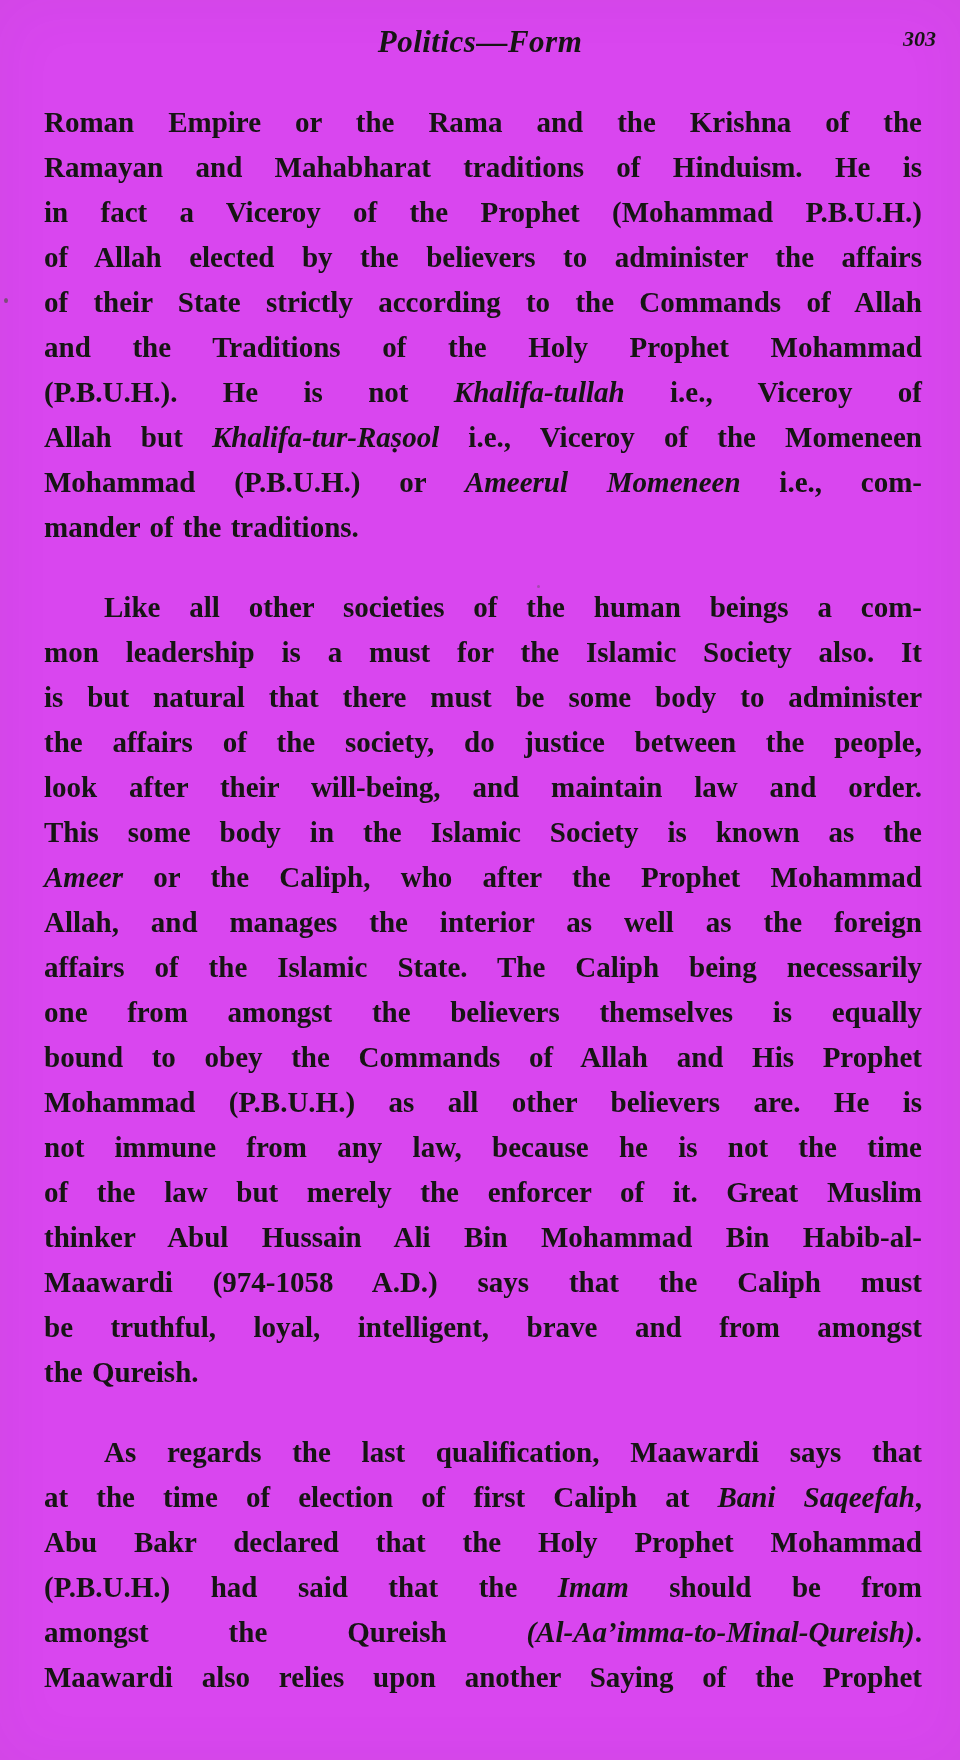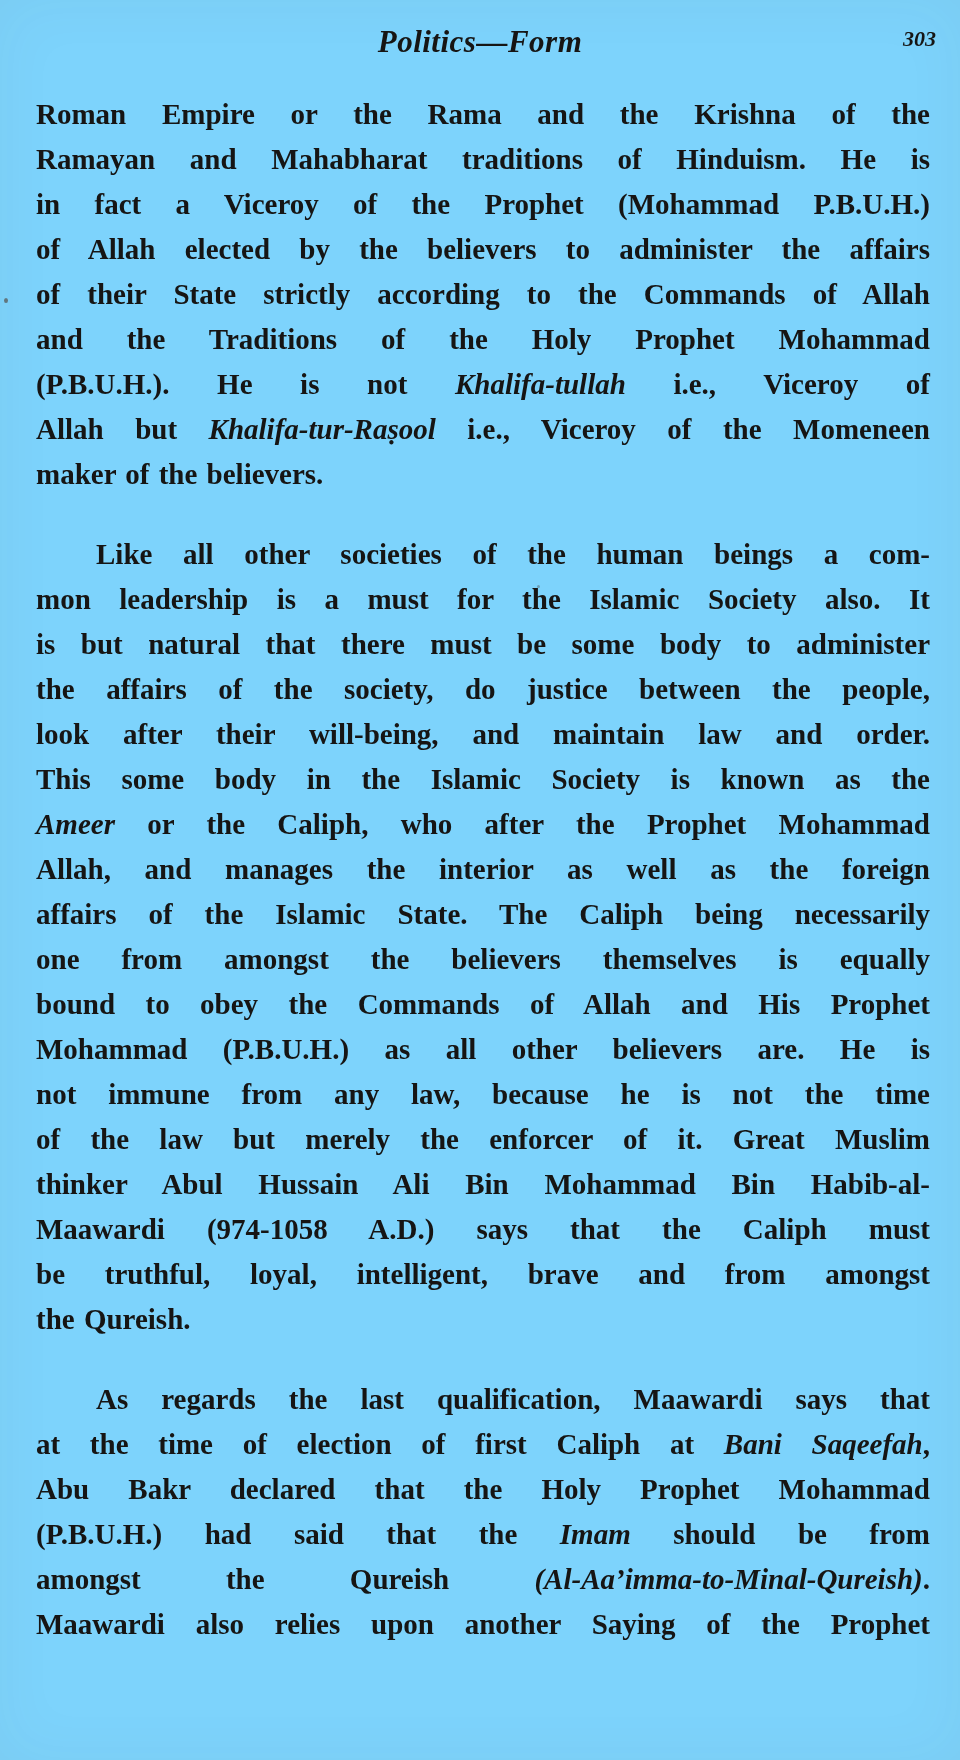--- a/index.html
+++ b/index.html
@@ -5,21 +5,21 @@
   html, body {
     margin: 0;
     padding: 0;
     background: #e8e8e6;
   }
   .page {
     position: relative;
     width: 960px;
     height: 1760px;
     margin: 0 auto;
-    background: #7dd3fc;
+    background: #d946ef;
     color: #161514;
     font-family: "Liberation Serif", "DejaVu Serif", serif;
     overflow: hidden;
     box-shadow: inset 0 0 60px rgba(90,85,75,0.06);
   }
   .running-header {
     position: absolute;
     top: 24px;
     left: 0;
     right: 0;
@@ -40,21 +40,21 @@
     font-style: italic;
     font-weight: 700;
     font-size: 22px;
   }
   .page-body {
     position: absolute;
     top: 88px;
     left: 32px;
     width: 902px;
   }
-  .paragraph { margin: 4px; }
+  .paragraph { margin: 12px; }
   .paragraph + .paragraph { margin-top: 35px; }
   .line {
     font-size: 29px;
     font-weight: 600;
     line-height: 45px;
     text-align: justify;
     text-align-last: justify;
     word-spacing: 2px;
     white-space: normal;
   }
@@ -88,21 +88,22 @@
   <div class="page-body">
       <div class="paragraph">
         <div class="line"><span>Roman Empire or the Rama and the Krishna of the</span></div>
         <div class="line"><span>Ramayan and Mahabharat traditions of Hinduism. He is</span></div>
         <div class="line"><span>in fact a Viceroy of the Prophet (Mohammad P.B.U.H.)</span></div>
         <div class="line"><span>of Allah elected by the believers to administer the affairs</span></div>
         <div class="line"><span>of their State strictly according to the Commands of Allah</span></div>
         <div class="line"><span>and the Traditions of the Holy Prophet Mohammad</span></div>
         <div class="line"><span>(P.B.U.H.). He is not </span><em>Khalifa-tullah</em><span> i.e., Viceroy of</span></div>
         <div class="line"><span>Allah but </span><em>Khalifa-tur-Raṣool</em><span> i.e., Viceroy of the Momeneen</span></div>
-        <div class="line no-just"><span>maker of the believers.</span></div>
+        <div class="line"><span>Mohammad (P.B.U.H.) or </span><em>Ameerul Momeneen</em><span> i.e., com-</span></div>
+        <div class="line no-just"><span>mander of the traditions.</span></div>
       </div>
       <div class="paragraph indent">
         <div class="line"><span>Like all other societies of the human beings a com-</span></div>
         <div class="line"><span>mon leadership is a must for the Islamic Society also. It</span></div>
         <div class="line"><span>is but natural that there must be some body to administer</span></div>
         <div class="line"><span>the affairs of the society, do justice between the people,</span></div>
         <div class="line"><span>look after their will-being, and maintain law and order.</span></div>
         <div class="line"><span>This some body in the Islamic Society is known as the</span></div>
         <div class="line"><em>Ameer</em><span> or the Caliph, who after the Prophet Mohammad</span></div>
         <div class="line"><span>Allah, and manages the interior as well as the foreign</span></div>

